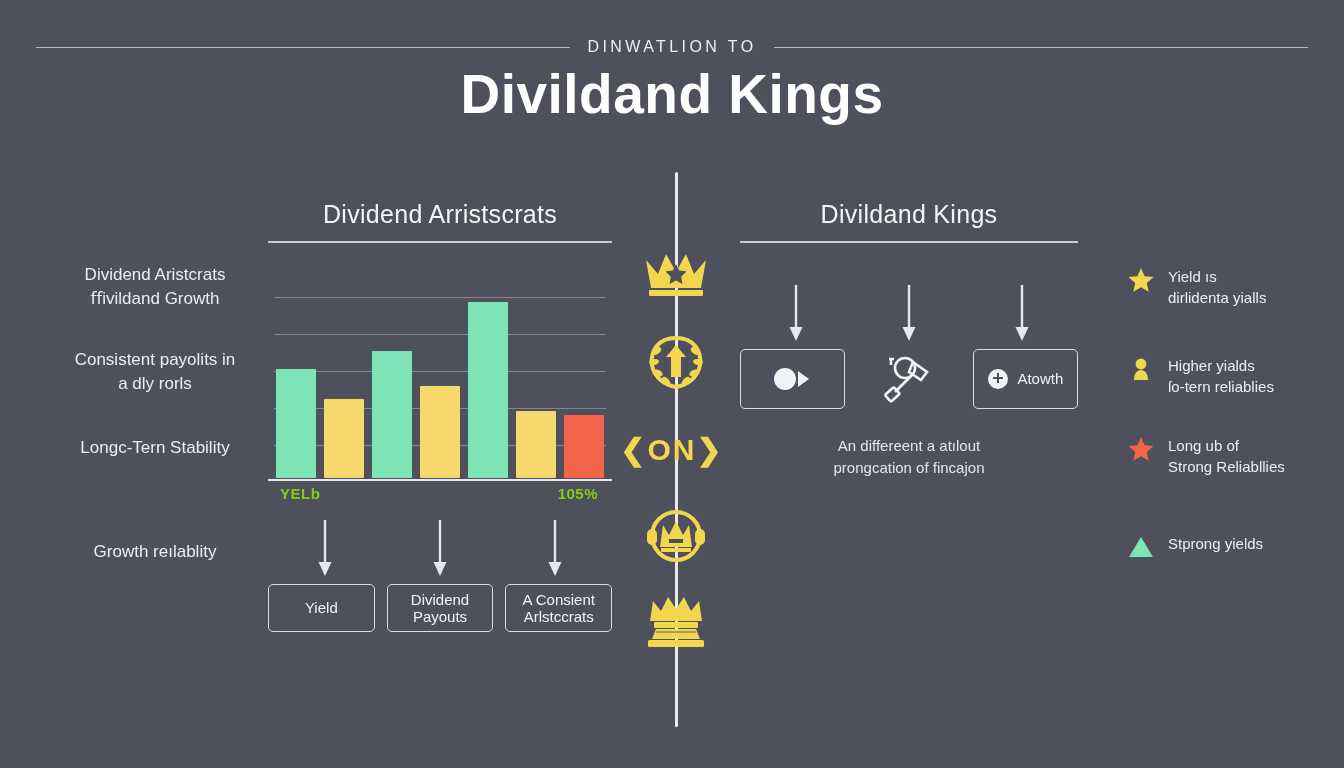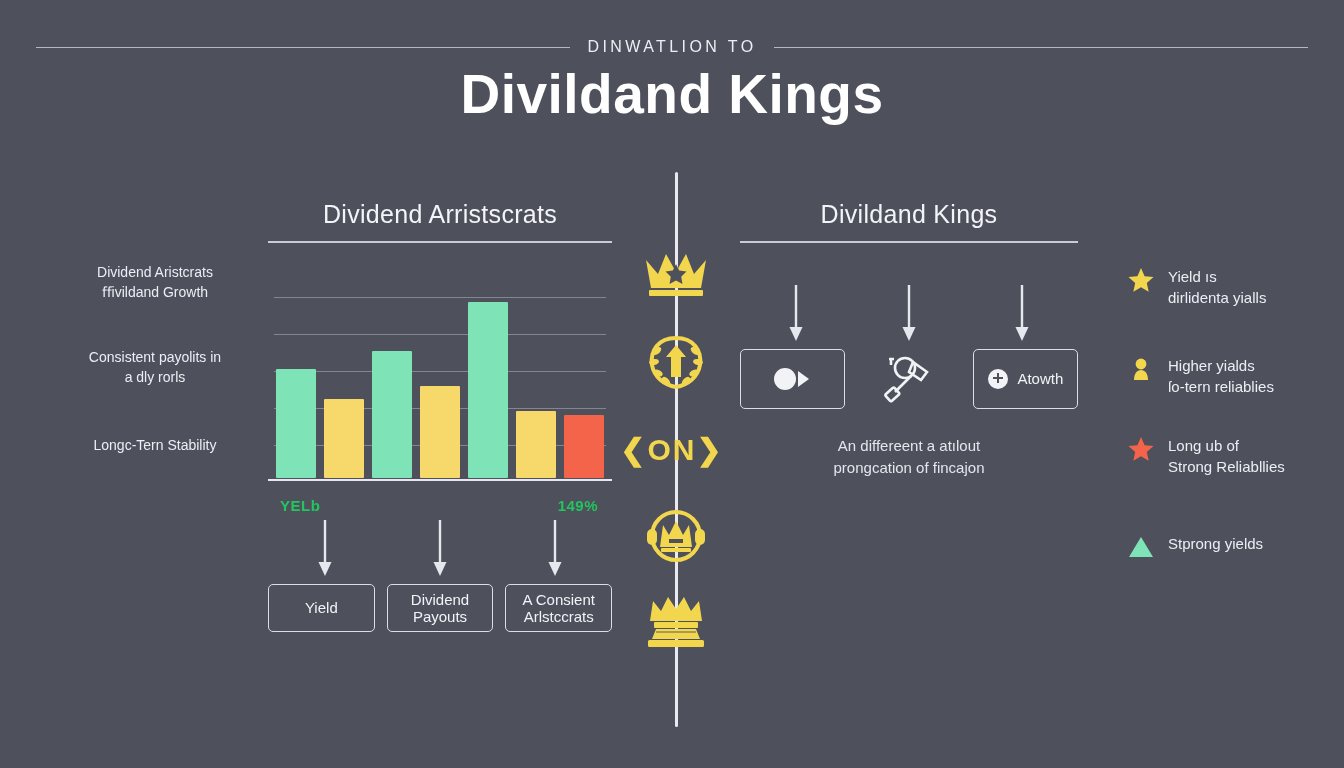--- a/index.html
+++ b/index.html
@@ -75,22 +75,22 @@
   .bars {
     position: absolute; left: 8px; right: 8px; bottom: 0; top: 0;
     display: flex; align-items: flex-end; gap: 8px;
   }
   .bar { flex: 1 1 0; border-radius: 1px; }
   .axis {
     position: absolute; left: 0; right: 0; bottom: -3px;
     height: 2px; background: #e7e8ee;
   }
   .axis-label {
-    position: absolute; top: 204px;
-    color: #22c55e; font-size: 15px; font-weight: 700; letter-spacing: .5px;
+    position: absolute; top: 192px;
+    color: #84cc16; font-size: 15px; font-weight: 700; letter-spacing: .5px;
   }
   .axis-label.start { left: 12px; }
   .axis-label.end   { right: 14px; }
 
   
   .arrow-row {
     position: relative; height: 62px; margin-top: 40px;
     display: flex; justify-content: space-around; align-items: center;
   }
   .arrow { width: 16px; height: 58px; color: #e7e8ee; }
@@ -113,21 +113,21 @@
   .chip-icon svg { display: block; }
 
   .caption {
     margin-top: 26px; text-align: center;
     color: #e4e6ec; font-size: 15px; line-height: 1.45;
   }
 
   
   .side-label {
     position: absolute;
-    color: #eceef3; font-size: 14px; line-height: 1.4;
+    color: #eceef3; font-size: 17px; line-height: 1.4;
   }
   .side-label.left-side  { left: 48px;  width: 214px; text-align: center; }
 
   .legend-item {
     position: absolute; left: 1128px; width: 214px;
     display: flex; align-items: flex-start; gap: 14px;
   }
   .legend-icon { width: 26px; height: 26px; flex: 0 0 26px; margin-top: 1px; }
   .legend-icon svg { display: block; }
   .legend-text { color: #eceef3; font-size: 15px; line-height: 1.4; }
@@ -213,21 +213,21 @@
           <div class="bar" style="height: 59.0476%; background: rgb(127, 227, 184);"></div>
           <div class="bar" style="height: 42.8571%; background: rgb(247, 217, 107);"></div>
           <div class="bar" style="height: 68.5714%; background: rgb(127, 227, 184);"></div>
           <div class="bar" style="height: 49.5238%; background: rgb(247, 217, 107);"></div>
           <div class="bar" style="height: 95.2381%; background: rgb(127, 227, 184);"></div>
           <div class="bar" style="height: 36.1905%; background: rgb(247, 217, 107);"></div>
           <div class="bar" style="height: 34.2857%; background: rgb(244, 100, 74);"></div>
         </div>
       <div class="axis"></div>
       <div class="axis-label start">YELb</div>
-      <div class="axis-label end">149%</div>
+      <div class="axis-label end">105%</div>
     </div>
 
     <div class="arrow-row">
       <span class="arrow">
         <svg width="16" height="58" viewBox="0 0 16 58">
             <path d="M8 0 L8 44" stroke="currentColor" stroke-width="2.4"></path>
             <path d="M8 56 L1.5 42 L14.5 42 Z" fill="currentColor"></path>
           </svg>
       </span>
       <span class="arrow">
@@ -308,20 +308,21 @@
         <span>Atowth</span>
       </div>
     </div>
 
     <div class="caption">An differeent a atılout<br>prongcation of fincajon</div>
   </div>
 
   <div class="side-label left-side" style="top:263px;">Dividend Aristcrats<br>ﬀivildand Growth</div>
   <div class="side-label left-side" style="top:348px;">Consistent payolits in<br>a dly rorls</div>
   <div class="side-label left-side" style="top:436px;">Longc-Tern Stability</div>
+  <div class="side-label left-side" style="top:540px;">Growth reılablity</div>
 
   <div class="legend-item" style="top:266px;">
     <span class="legend-icon">
       <svg width="26" height="26" viewBox="0 0 26 26" fill="#f2d64e">
         <path d="M13 1 L16.6 9.2 L25.5 10.1 L18.8 16.1 L20.7 24.8 L13 20.3 L5.3 24.8 L7.2 16.1 L0.5 10.1 L9.4 9.2 Z"></path>
       </svg>
     </span>
     <span class="legend-text">Yield ıs<br>dirlidenta yialls</span>
   </div>
 

